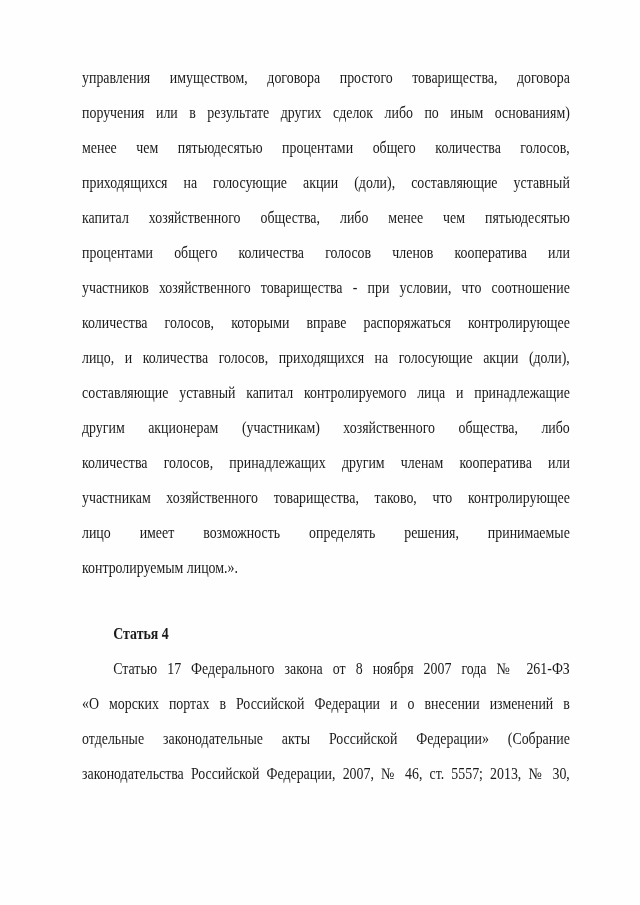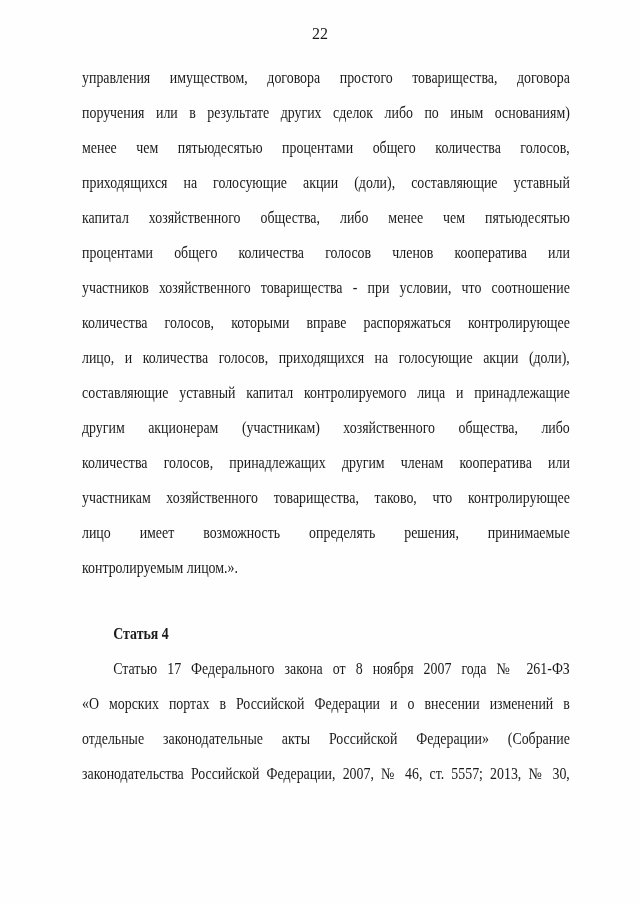--- a/index.html
+++ b/index.html
@@ -56,21 +56,20 @@
     margin: 31px 0 0 0;
     text-indent: 36px;
     text-align: left;
   }
   .paragraph { margin: 0; }
 </style>
 </head>
 <body>
 
 <div class="page">
-  <div class="page-number">22</div>
 
   <div class="text-block">
 
     <div class="paragraph">
       <div class="line">управления имуществом, договора простого товарищества, договора</div>
       <div class="line">поручения или в результате других сделок либо по иным основаниям)</div>
       <div class="line">менее чем пятьюдесятью процентами общего количества голосов,</div>
       <div class="line">приходящихся на голосующие акции (доли), составляющие уставный</div>
       <div class="line">капитал хозяйственного общества, либо менее чем пятьюдесятью</div>
       <div class="line">процентами общего количества голосов членов кооператива или</div>

